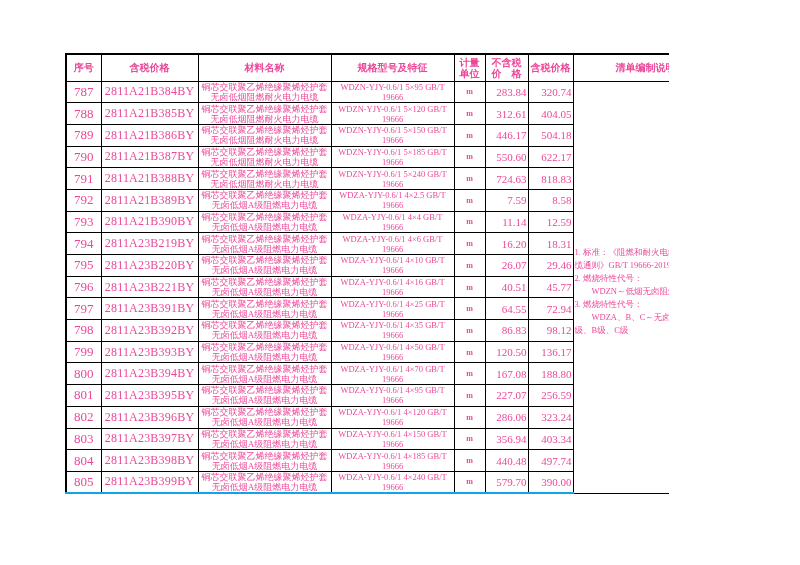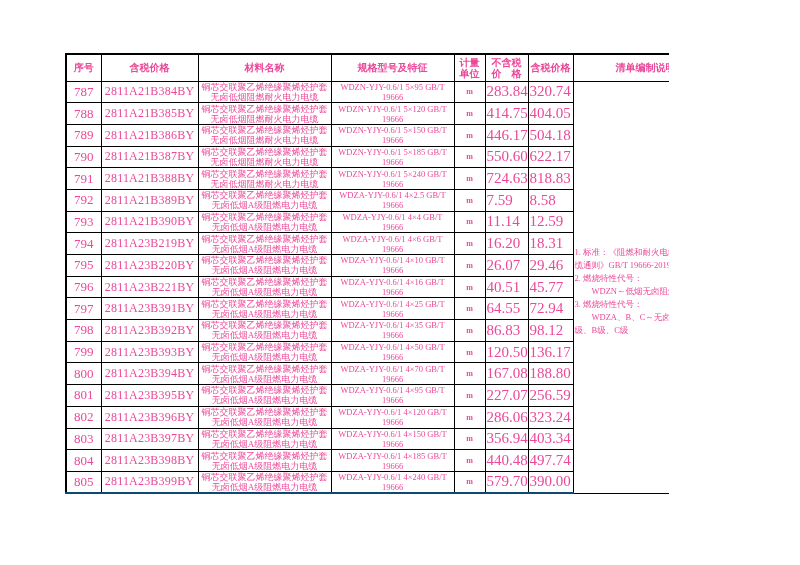--- a/index.html
+++ b/index.html
@@ -38,22 +38,22 @@
     font-size: 10px;
     text-align: center;
     line-height: 11px;
   }
   td.c   { text-align: center; }
   td.seq  { font-size: 13px; }
   td.code { font-size: 12px; letter-spacing: 0.2px; }
   td.name { font-size: 9px;  line-height: 10px; }
   td.spec { font-size: 8.5px; line-height: 10px; white-space: nowrap; }
   td.unit { font-size: 8px; font-weight: bold; }
-  td.num  { padding-right: 3px; font-size: 15px; }
-  tr.last-row td { border-bottom: 2px solid #0c4a6e; }
+  td.num  { text-align: right; padding-right: 3px; font-size: 11px; }
+  tr.last-row td { border-bottom: 2px solid #0ea5e9; }
   td.remark-cell {
     vertical-align: top;
     border-bottom: none;
     padding: 186px 2px 0 4px;
   }
   .remark-text {
     font-size: 8.5px;
     line-height: 13px;
     text-align: left;
     margin-top: 8px;
@@ -132,21 +132,21 @@
           <td class="c code">2811A21B385BY</td>
           <td class="c name">
             <div>铜芯交联聚乙烯绝缘聚烯烃护套</div>
             <div>无卤低烟阻燃耐火电力电缆</div>
           </td>
           <td class="c spec">
             <div>WDZN-YJY-0.6/1 5×120 GB/T</div>
             <div>19666</div>
           </td>
           <td class="c unit">m</td>
-          <td class="num">414.75</td>
+          <td class="num">312.61</td>
           <td class="num">404.05</td>
         </tr>
         <tr>
           <td class="c seq">789</td>
           <td class="c code">2811A21B386BY</td>
           <td class="c name">
             <div>铜芯交联聚乙烯绝缘聚烯烃护套</div>
             <div>无卤低烟阻燃耐火电力电缆</div>
           </td>
           <td class="c spec">

